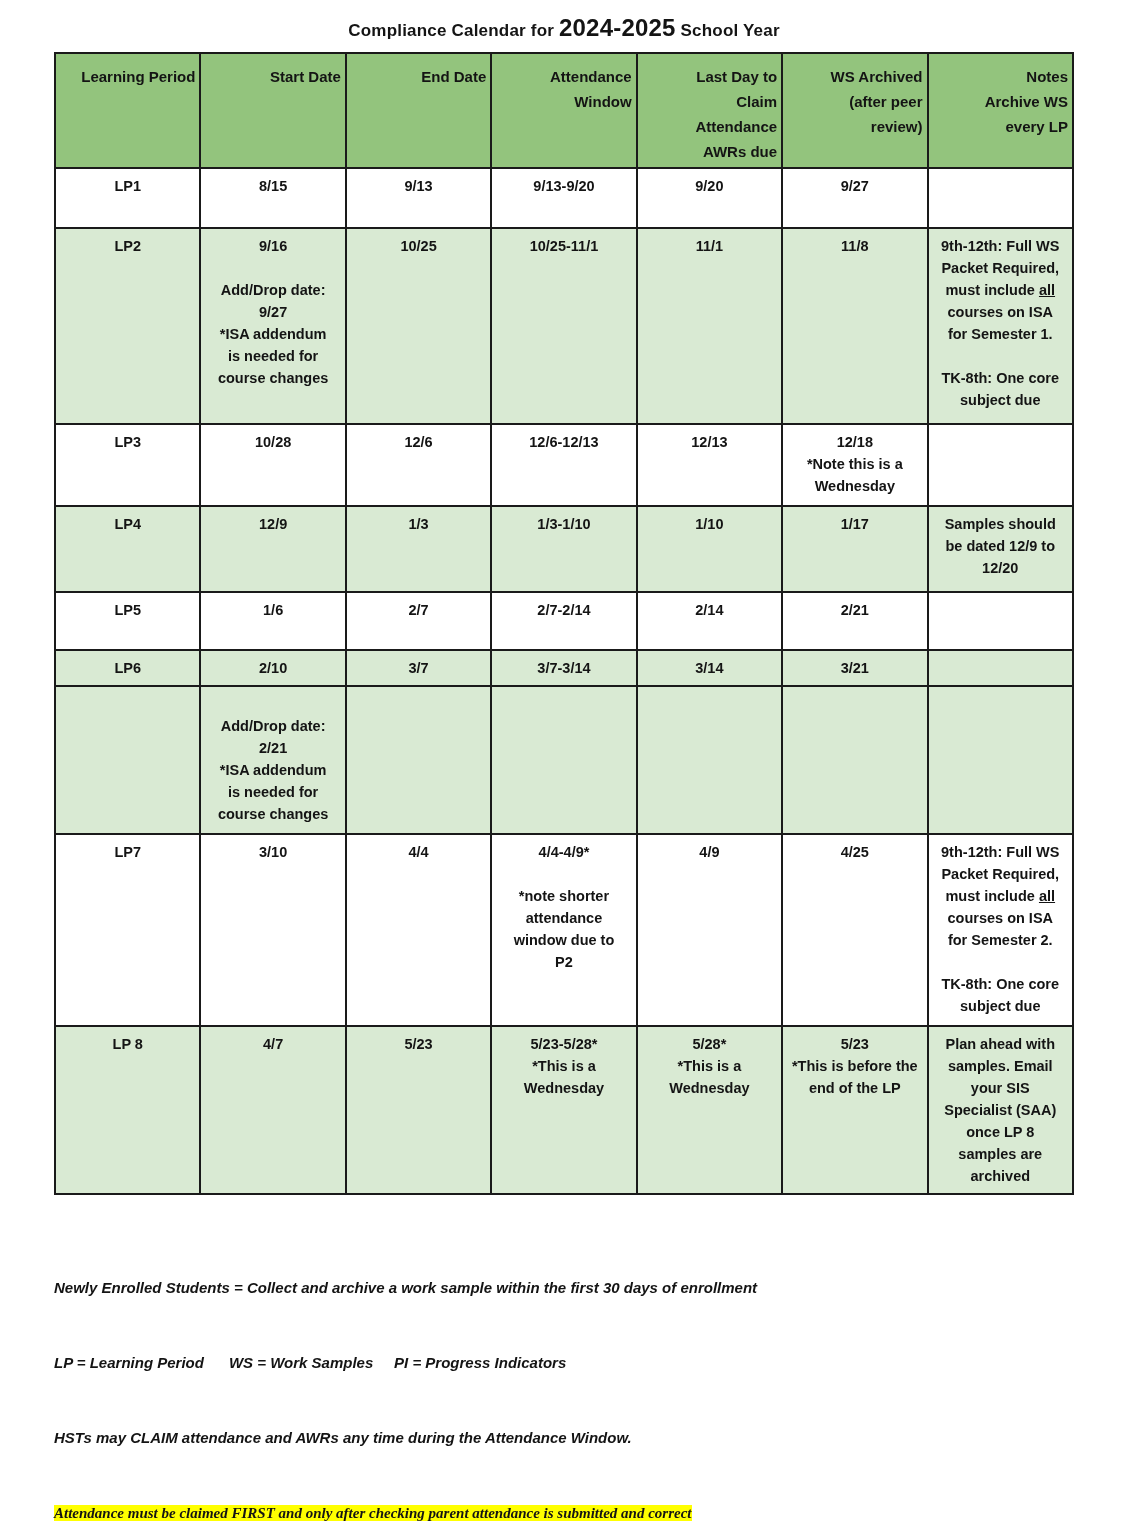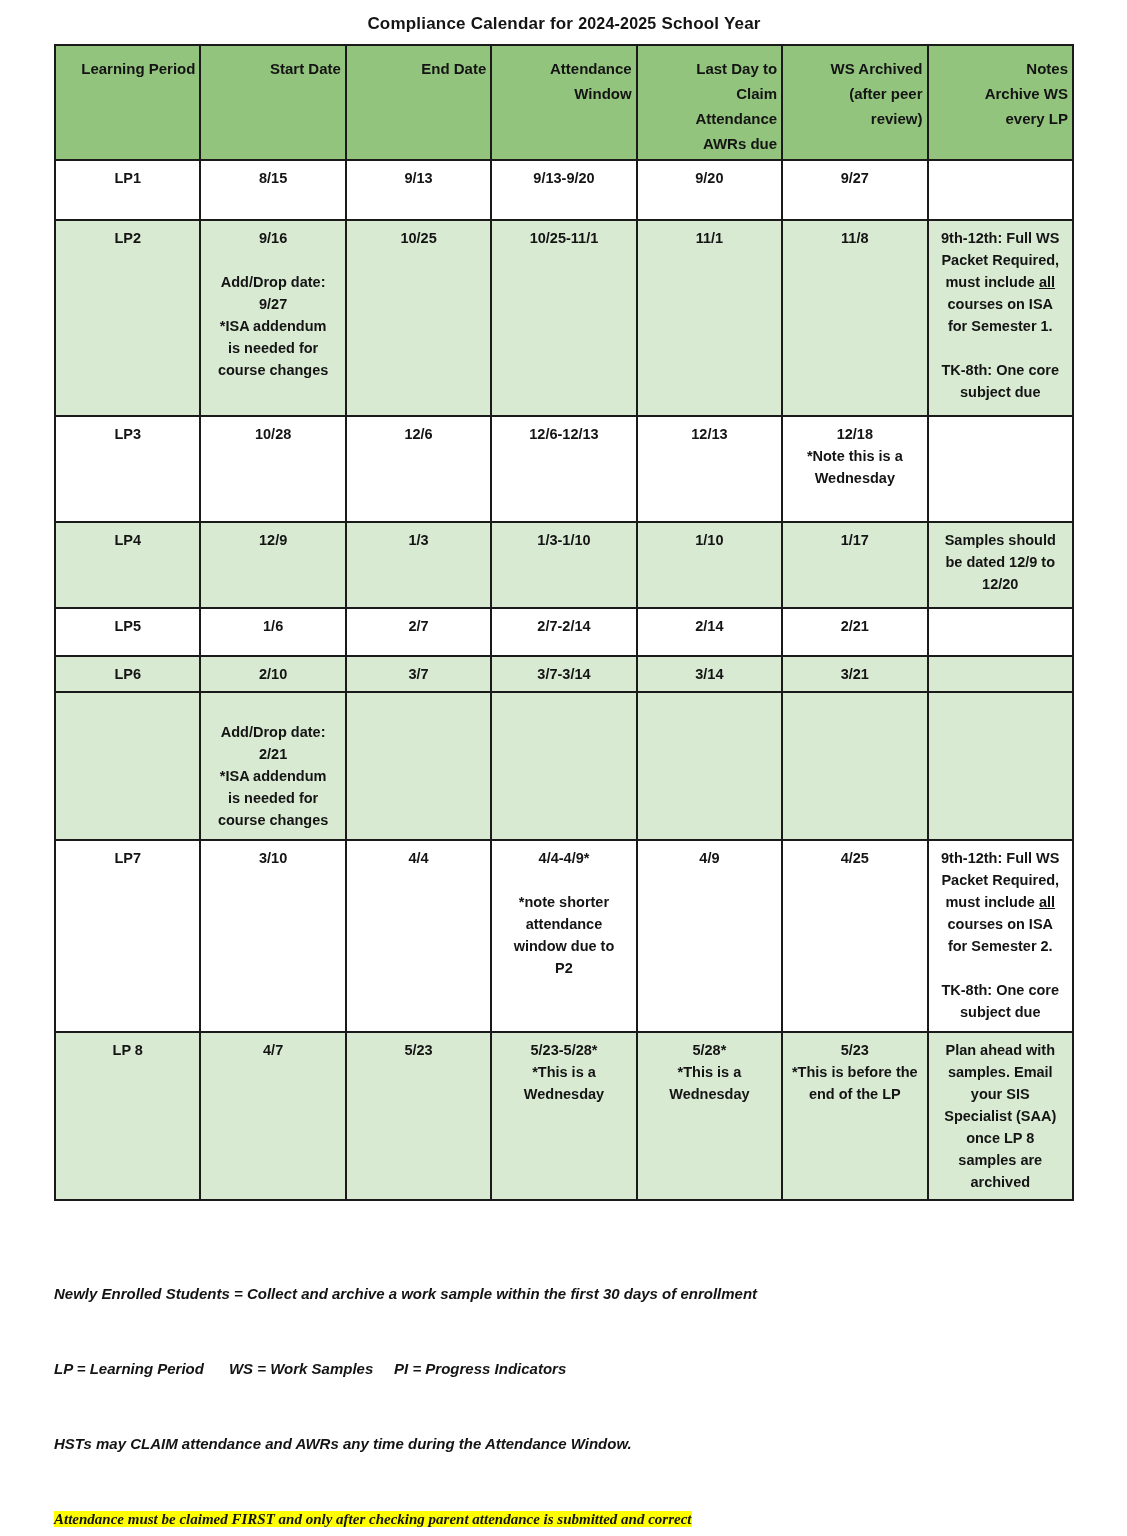--- a/index.html
+++ b/index.html
@@ -12,21 +12,21 @@
   body { width: 1127px; min-height: 1536px; }
   .page { padding: 14px 53px 0 54px; }
 
   .title {
     text-align: center;
     font-weight: bold;
     font-size: 17px;
     margin-bottom: 10px;
     letter-spacing: 0.2px;
   }
-  .title .year { font-size: 16px; }
+  .title .year { font-size: 24px; }
 
   table.cal {
     border-collapse: collapse;
     table-layout: fixed;
     width: 1020px;
   }
   table.cal th, table.cal td { border: 2px solid #1a1a1a; }
   table.cal thead th {
     background: #93C47D;
     vertical-align: top;
@@ -165,21 +165,21 @@
             <div class="line">9th-12th: Full WS</div>
             <div class="line">Packet Required,</div>
             <div class="line"><span>must include </span><span class="u">all</span></div>
             <div class="line">courses on ISA</div>
             <div class="line">for Semester 1.</div>
             <div class="line">&nbsp;</div>
             <div class="line">TK-8th: One core</div>
             <div class="line">subject due</div>
           </td>
         </tr>
-        <tr class="row-white" style="height: 106px;">
+        <tr class="row-white" style="height: 82px;">
           <td>
             <div class="line">LP3</div>
           </td>
           <td>
             <div class="line">10/28</div>
           </td>
           <td>
             <div class="line">12/6</div>
           </td>
           <td>
@@ -213,21 +213,21 @@
           </td>
           <td>
             <div class="line">1/17</div>
           </td>
           <td>
             <div class="line">Samples should</div>
             <div class="line">be dated 12/9 to</div>
             <div class="line">12/20</div>
           </td>
         </tr>
-        <tr class="row-white" style="height: 48px;">
+        <tr class="row-white" style="height: 58px;">
           <td>
             <div class="line">LP5</div>
           </td>
           <td>
             <div class="line">1/6</div>
           </td>
           <td>
             <div class="line">2/7</div>
           </td>
           <td>

